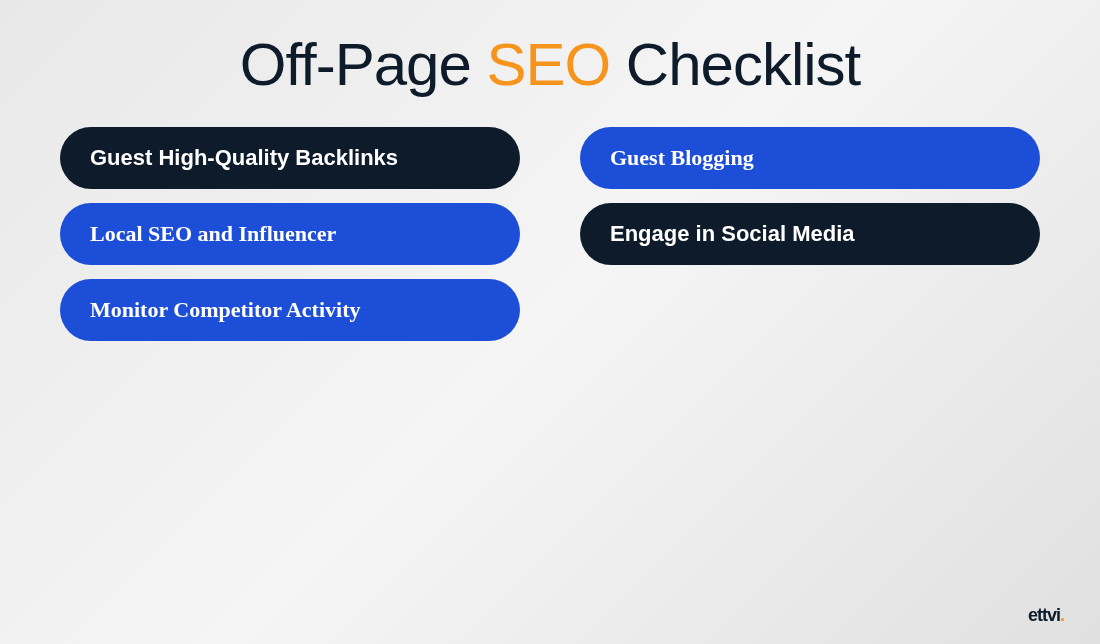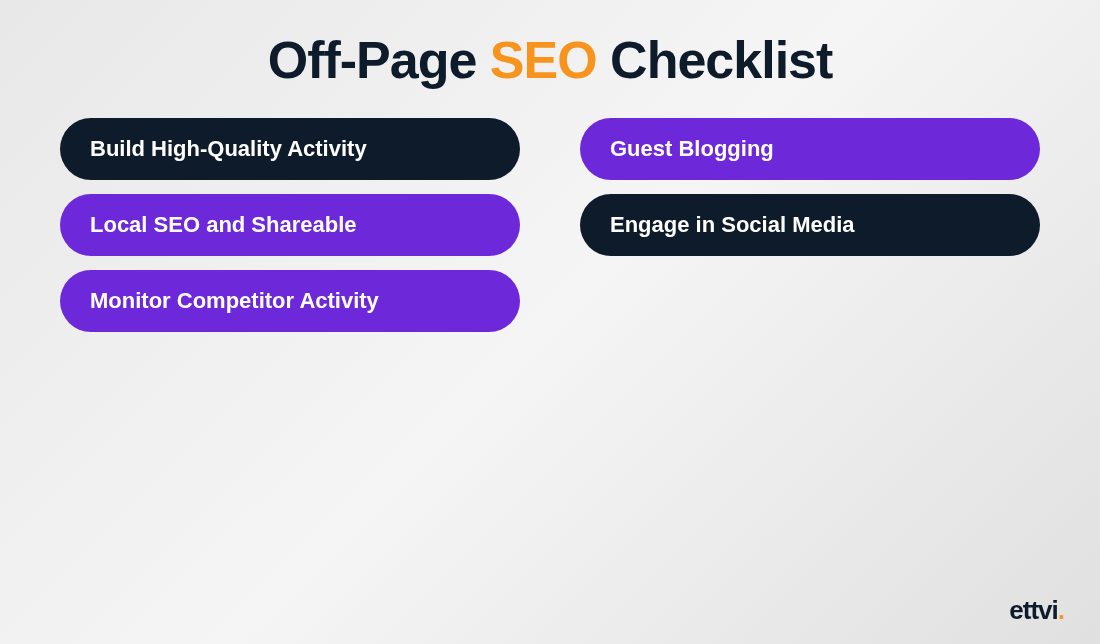--- a/index.html
+++ b/index.html
@@ -20,22 +20,22 @@
     .page-container {
       width: 1100px;
       height: 644px;
       padding: 30px 60px 30px 60px;
       display: flex;
       flex-direction: column;
       align-items: center;
     }
 
     .title {
-      font-size: 52px;
-      font-weight: 700;
+      font-size: 60px;
+      font-weight: 400;
       color: #0d1b2a;
       margin-bottom: 28px;
       text-align: center;
       letter-spacing: -1px;
     }
 
     .title-seo {
       color: #f7941d;
     }
 
@@ -55,57 +55,58 @@
       display: flex;
       align-items: center;
       min-height: 62px;
     }
 
     .dark {
       background-color: #0d1b2a;
     }
 
     .orange {
-      background-color: #6d28d9;
+      background-color: #1d4ed8;
+      font-family: Liberation Serif, serif;
     }
 
     .logo-area {
       position: absolute;
       bottom: 18px;
       right: 36px;
-      font-size: 26px;
+      font-size: 18px;
       font-weight: 900;
       color: #0d1b2a;
       letter-spacing: -1px;
     }
 
     .logo-dot {
       color: #f7941d;
     }
   </style>
 </head>
 <body>
 
 <div class="page-container">
   <h1 class="title">
     <span>Off-Page </span><span class="title-seo">SEO</span><span> Checklist</span>
   </h1>
 
   <div class="checklist-grid">
 
     <div class="checklist-item dark">
-      <span>Build High-Quality Activity</span>
+      <span>Guest High-Quality Backlinks</span>
     </div>
 
 
     <div class="checklist-item orange">
       <span>Guest Blogging</span>
     </div>
     <div class="checklist-item orange">
-      <span>Local SEO and Shareable</span>
+      <span>Local SEO and Influencer</span>
     </div>
 
     <div class="checklist-item dark">
       <span>Engage in Social Media</span>
     </div>
 
     <div class="checklist-item orange">
       <span>Monitor Competitor Activity</span>
     </div>
 

